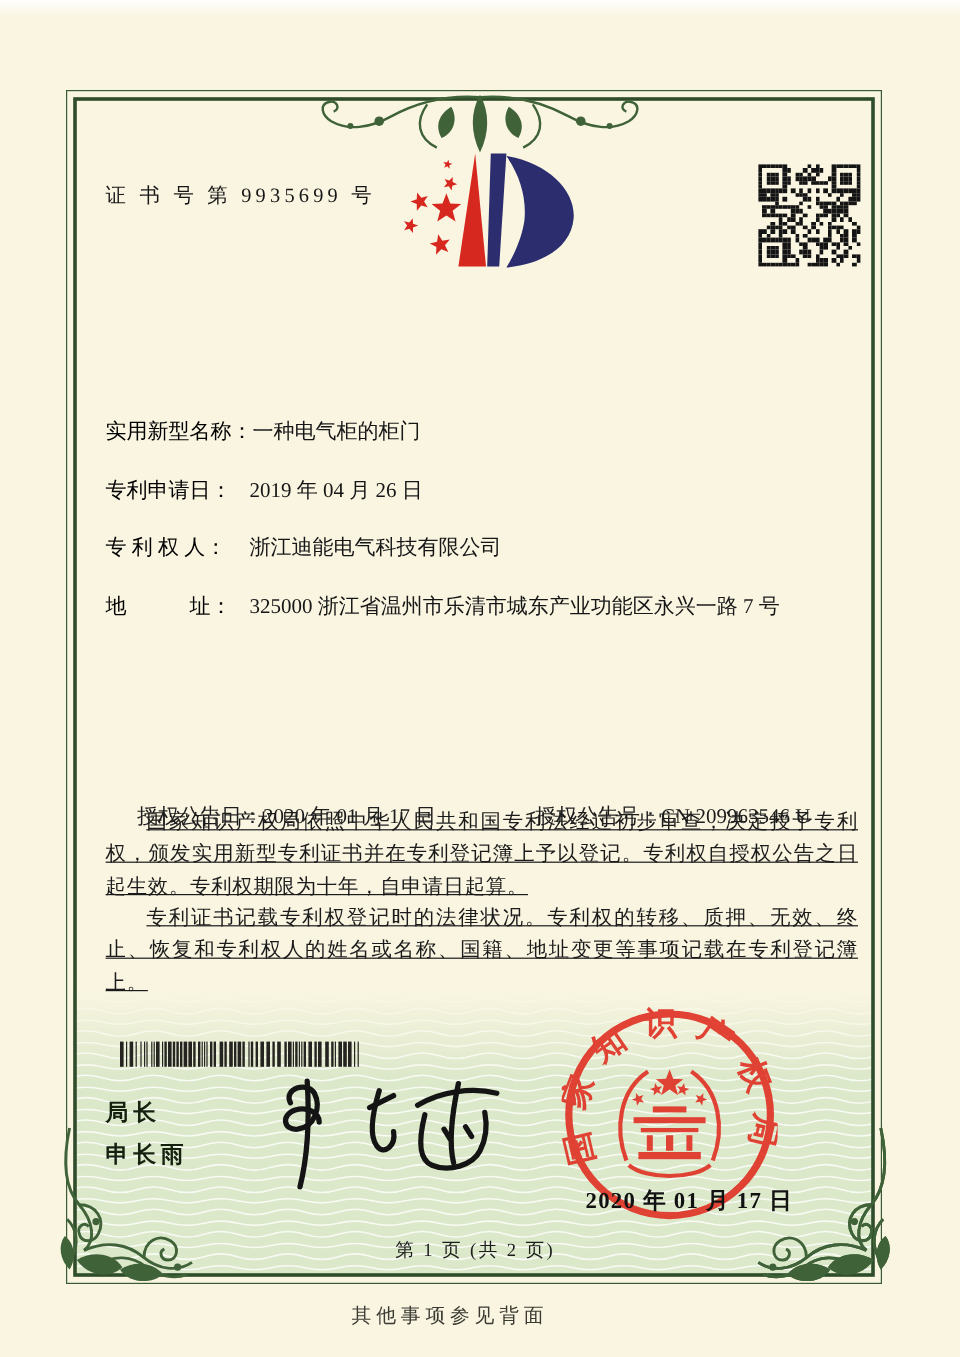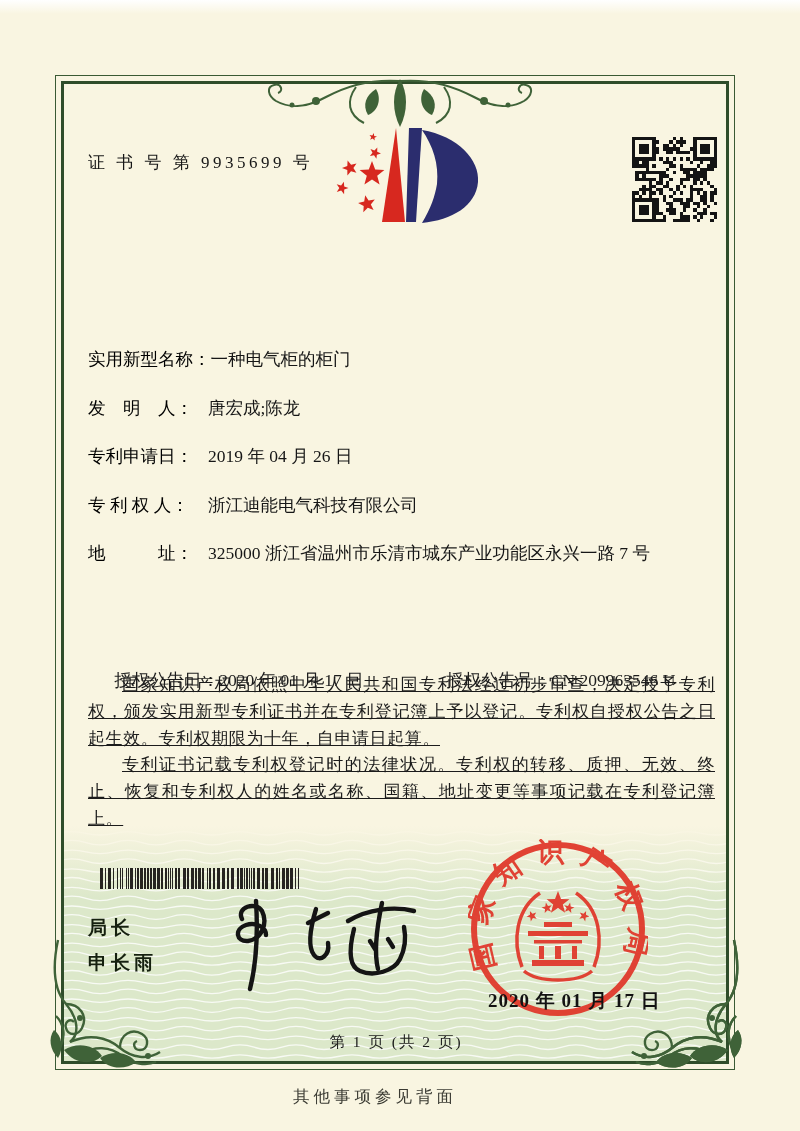--- a/index.html
+++ b/index.html
@@ -801,24 +801,20 @@
       <i></i>
     </div>
 
 
   <div class="fields">
     <div class="field-row">
       <span class="f-label">实用新型名称：</span>
       <span class="f-value">一种电气柜的柜门</span>
     </div>
     <div class="field-row">
-      <span class="f-label">发　明　人：</span>
-      <span class="f-value">唐宏成;陈龙</span>
-    </div>
-    <div class="field-row">
       <span class="f-label">专利申请日：</span>
       <span class="f-value">2019 年 04 月 26 日</span>
     </div>
     <div class="field-row">
       <span class="f-label">专 利 权 人：</span>
       <span class="f-value">浙江迪能电气科技有限公司</span>
     </div>
     <div class="field-row">
       <span class="f-label">地　　　址：</span>
       <span class="f-value">325000 浙江省温州市乐清市城东产业功能区永兴一路 7 号</span>

